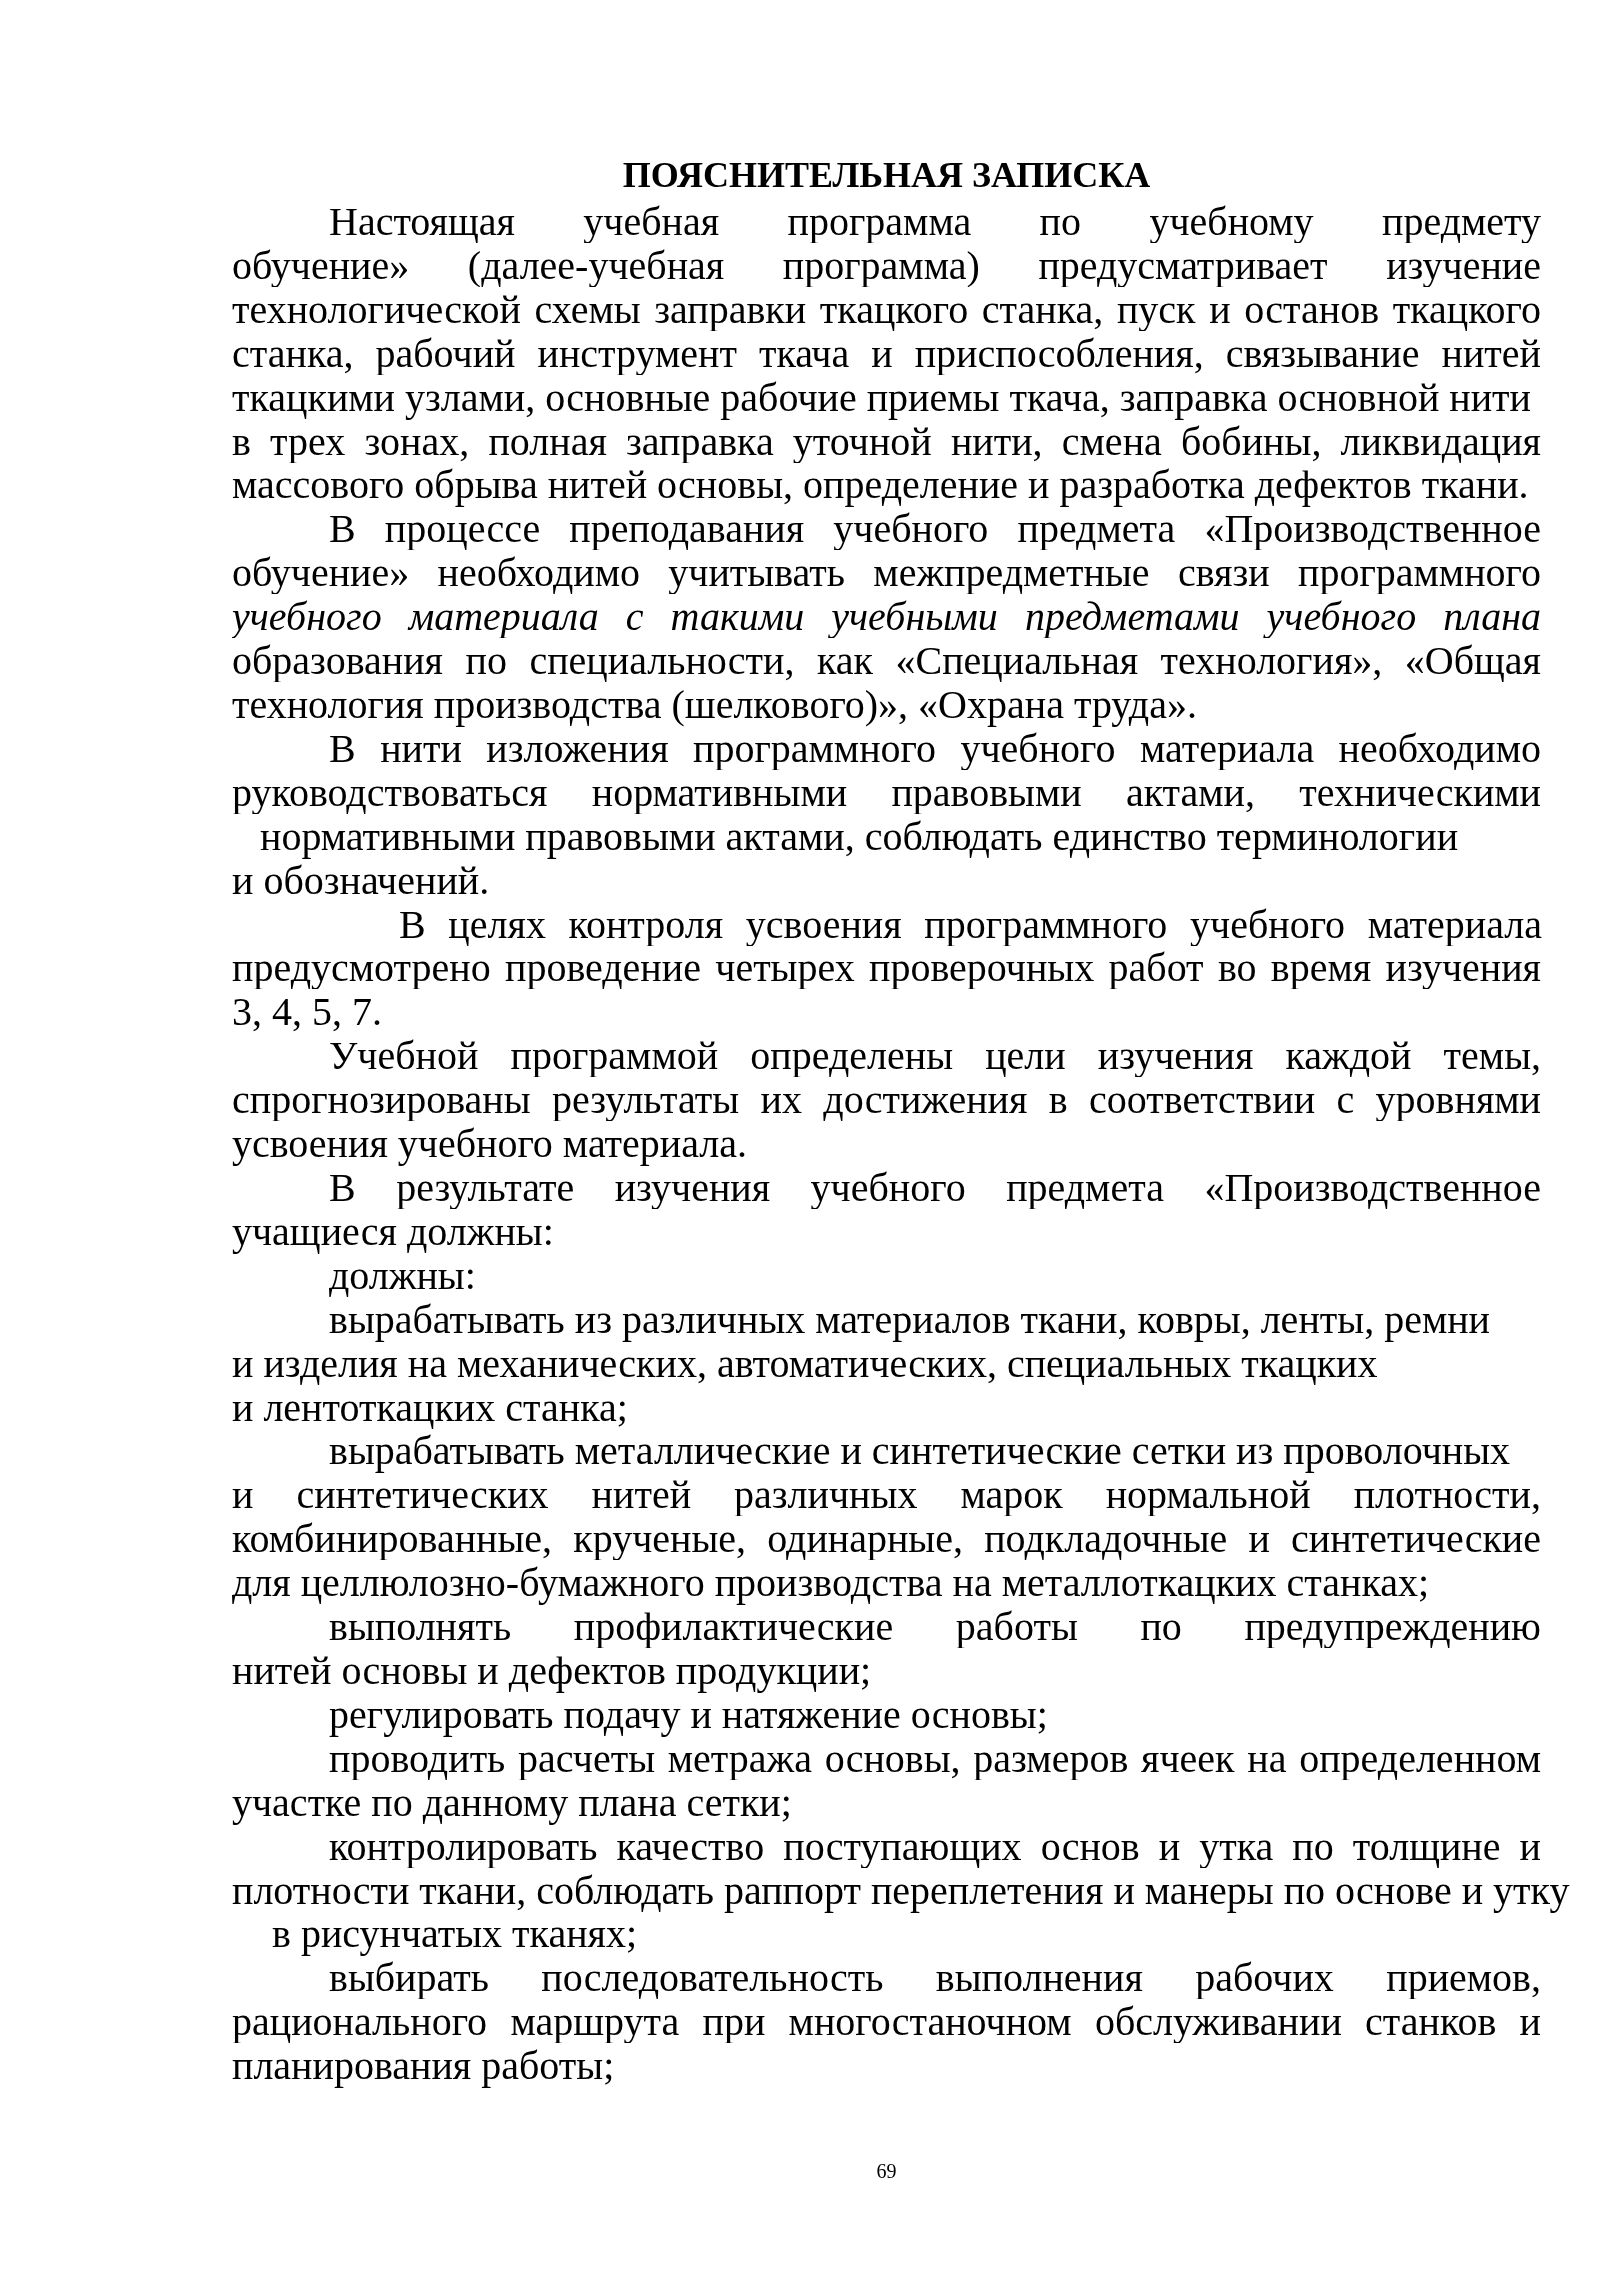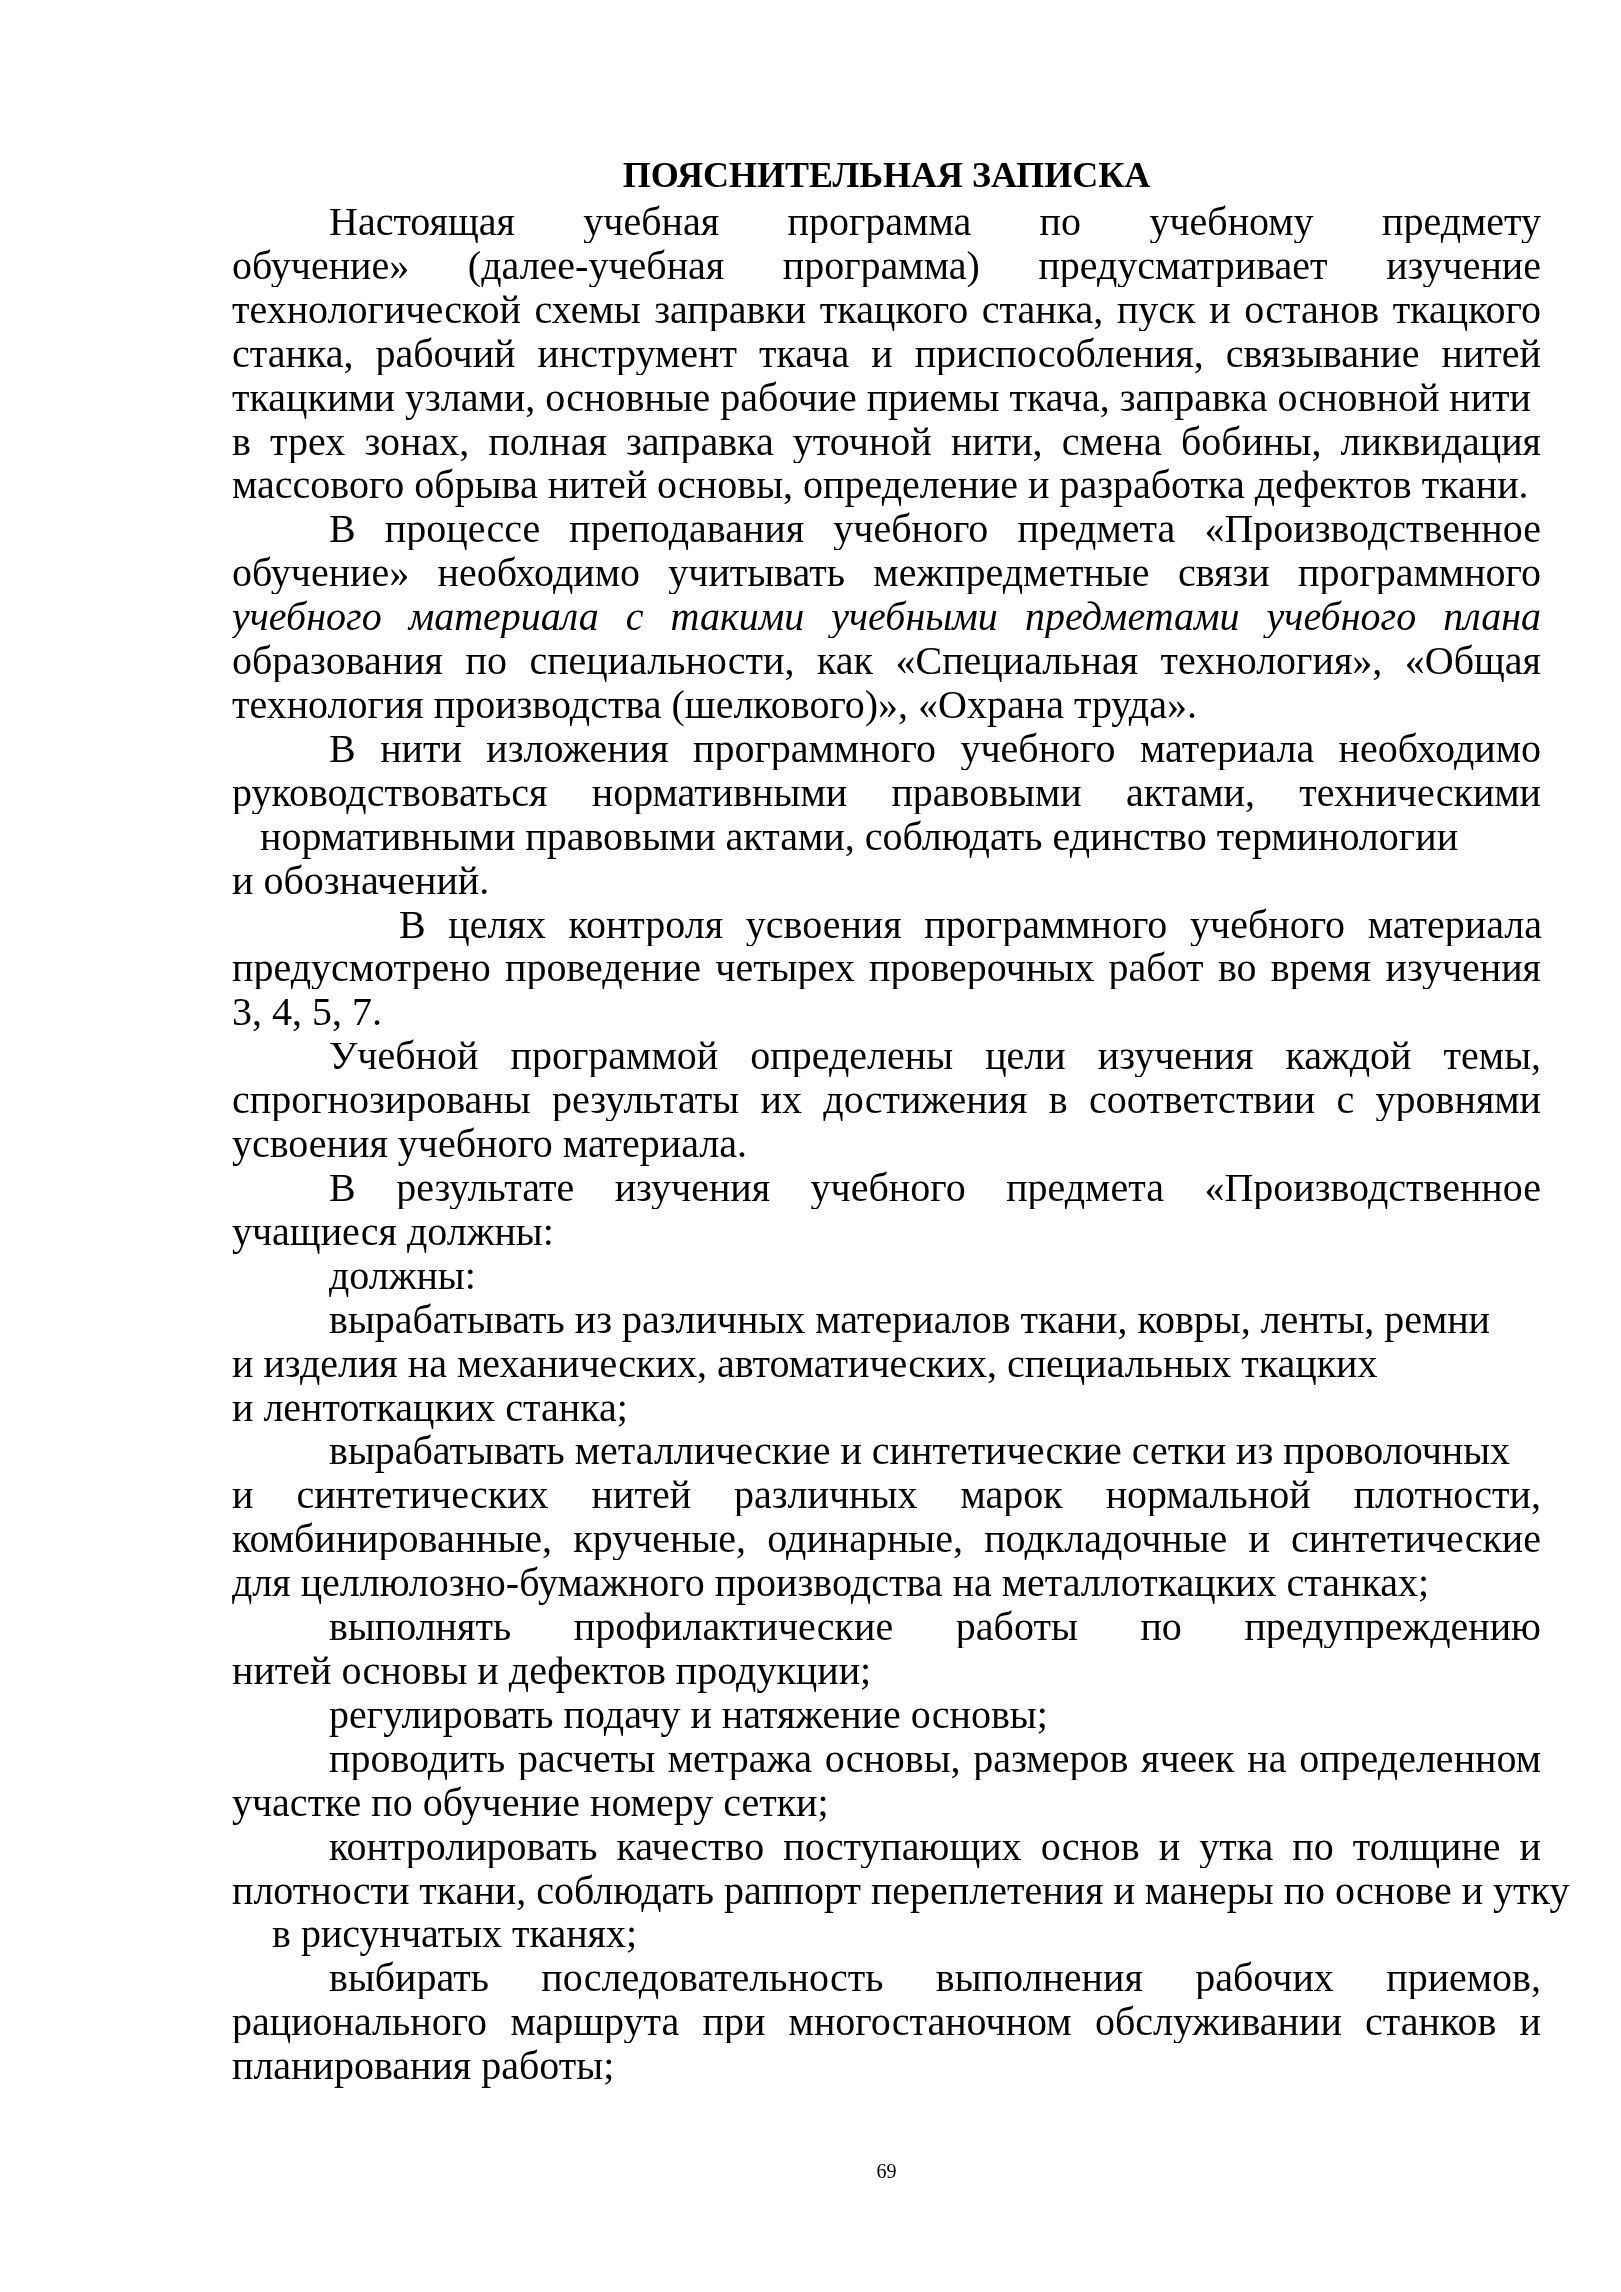--- a/index.html
+++ b/index.html
@@ -62,21 +62,21 @@
       <div class="line" style="left: 232px; width: 1309px; top: 1342px;">и изделия на механических, автоматических, специальных ткацких</div>
       <div class="line" style="left: 232px; width: 1309px; top: 1386px;">и лентоткацких станка;</div>
       <div class="line" style="left: 329px; width: 1212px; top: 1429px;">вырабатывать металлические и синтетические сетки из проволочных</div>
       <div class="line justify" style="left: 232px; width: 1309px; top: 1473px;">и синтетических нитей различных марок нормальной плотности,</div>
       <div class="line justify" style="left: 232px; width: 1309px; top: 1517px;">комбинированные, крученые, одинарные, подкладочные и синтетические сетки</div>
       <div class="line" style="left: 232px; width: 1309px; top: 1561px;">для целлюлозно-бумажного производства на металлоткацких станках;</div>
       <div class="line justify" style="left: 329px; width: 1212px; top: 1605px;">выполнять профилактические работы по предупреждению обрывности</div>
       <div class="line" style="left: 232px; width: 1309px; top: 1649px;">нитей основы и дефектов продукции;</div>
       <div class="line" style="left: 329px; width: 1212px; top: 1693px;">регулировать подачу и натяжение основы;</div>
       <div class="line justify" style="left: 329px; width: 1212px; top: 1737px;">проводить расчеты метража основы, размеров ячеек на определенном</div>
-      <div class="line" style="left: 232px; width: 1309px; top: 1781px;">участке по обучение номеру сетки;</div>
+      <div class="line" style="left: 232px; width: 1309px; top: 1781px;">участке по данному плана сетки;</div>
       <div class="line justify" style="left: 329px; width: 1212px; top: 1825px;">контролировать качество поступающих основ и утка по толщине и цвету,</div>
       <div class="line" style="left: 232px; width: 1309px; top: 1869px;">плотности ткани, соблюдать раппорт переплетения и манеры по основе и утку</div>
       <div class="line" style="left: 272px; width: 1270px; top: 1912px;">в рисунчатых тканях;</div>
       <div class="line justify" style="left: 232px; width: 1309px; top: 2000px;">рационального маршрута при многостаночном обслуживании станков и порядка</div>
       <div class="line justify" style="left: 329px; width: 1212px; top: 1956px;">выбирать последовательность выполнения рабочих приемов,</div>
       <div class="line" style="left: 232px; width: 1309px; top: 2044px;">планирования работы;</div>
     </div>
   <div class="page-number">69</div>
 </div>
 

